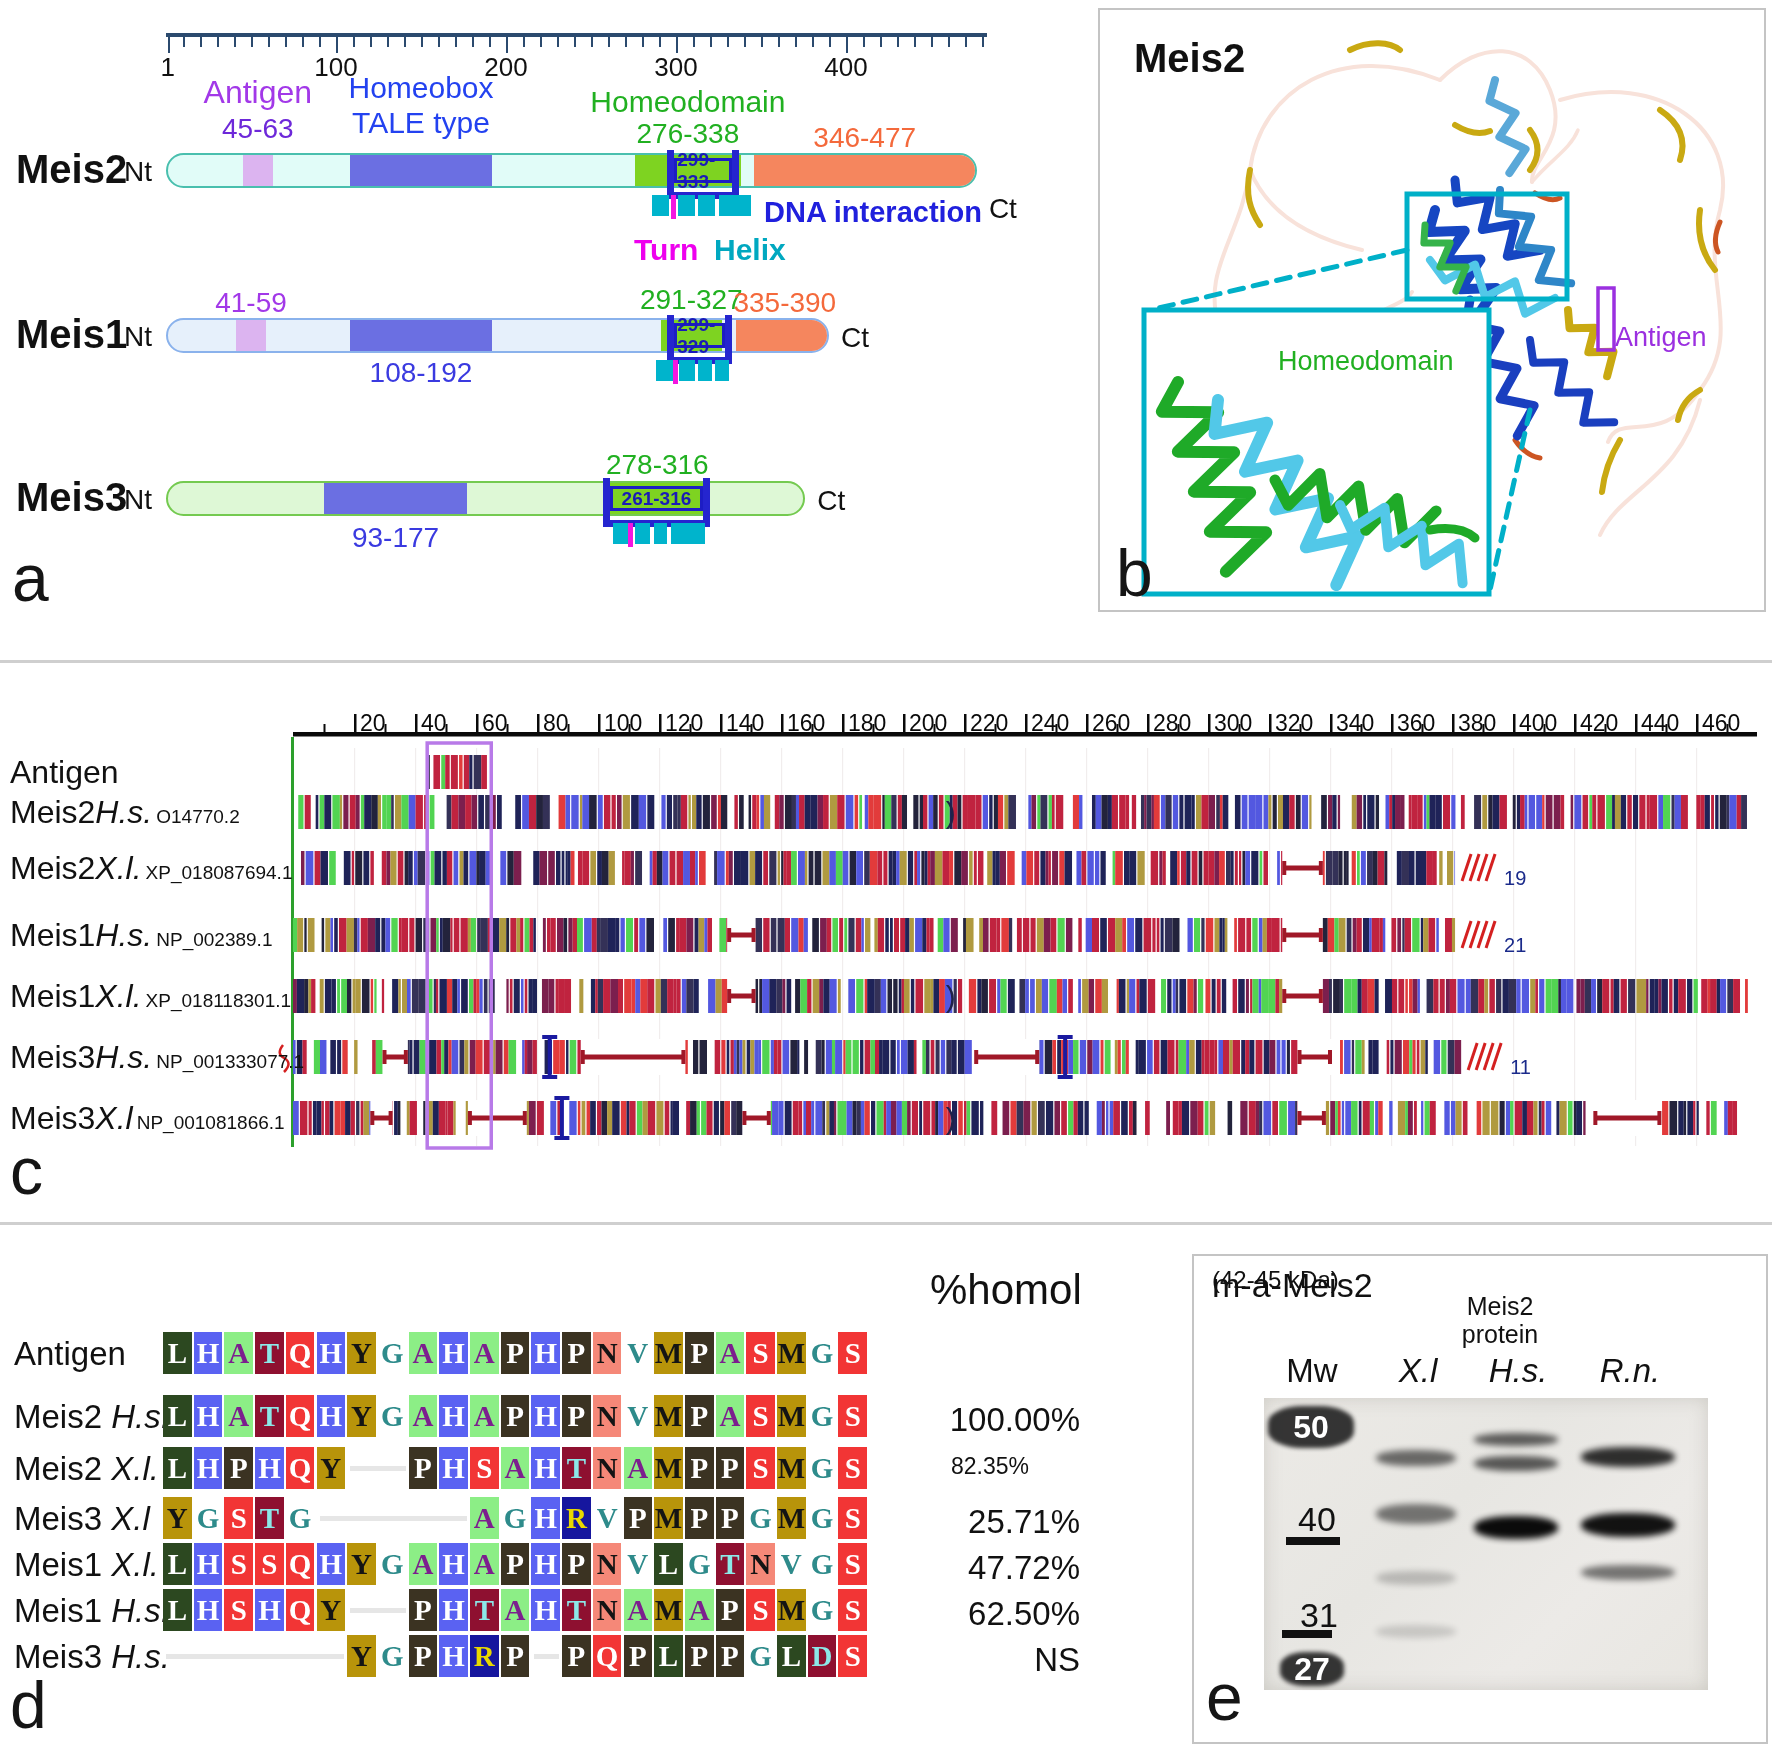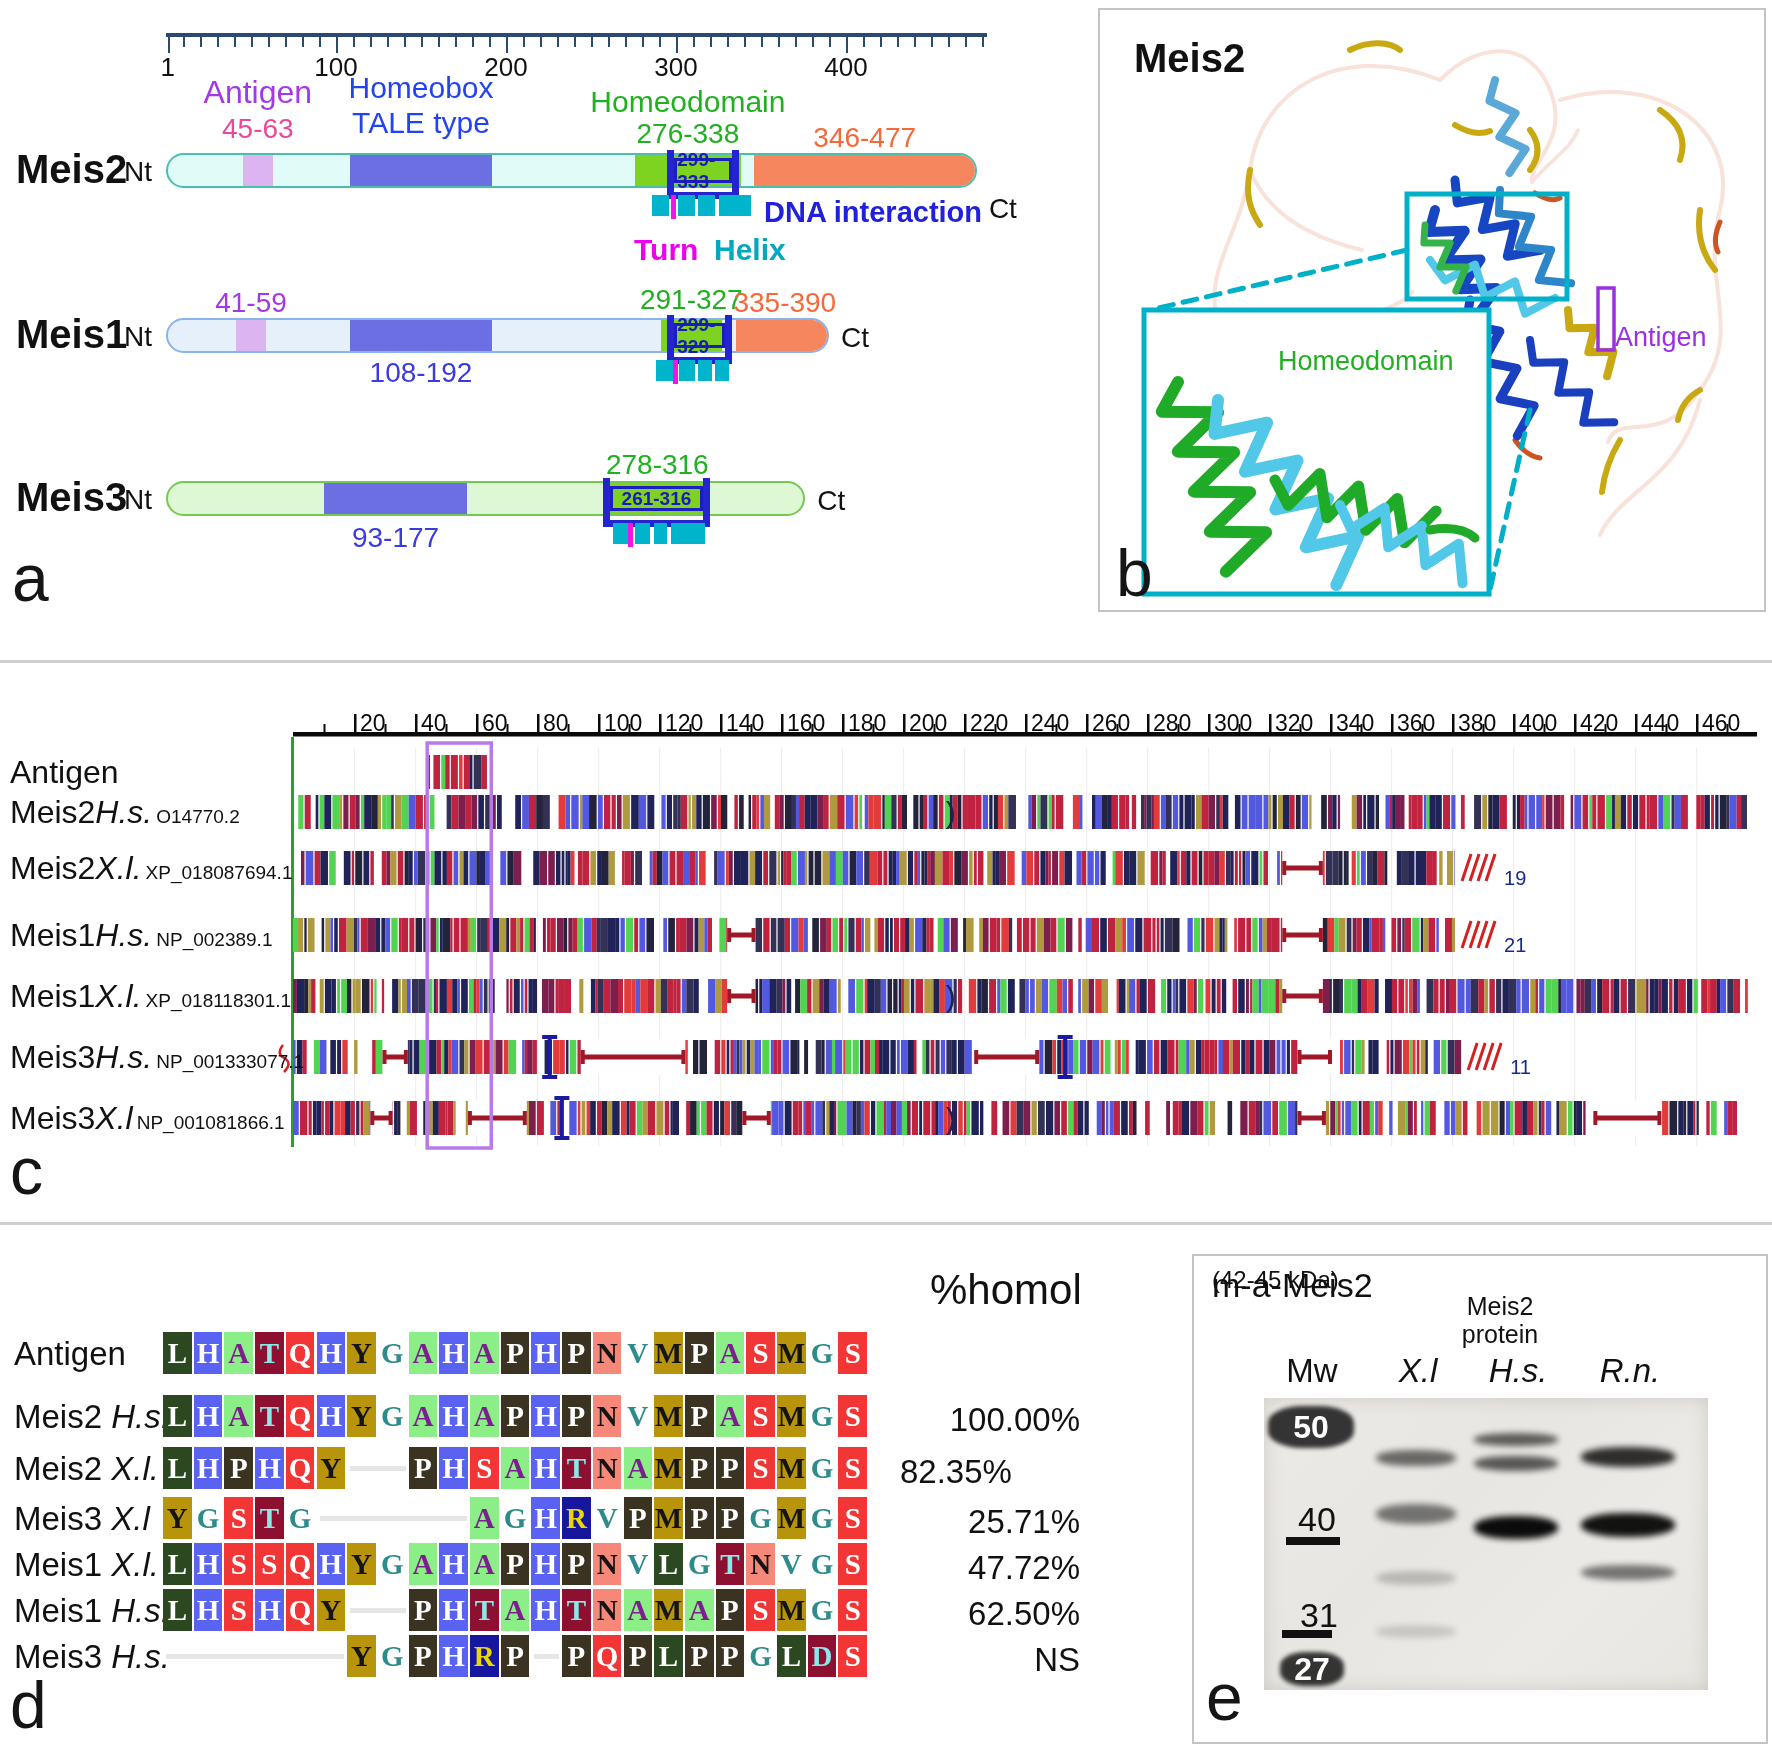--- a/index.html
+++ b/index.html
@@ -90,21 +90,21 @@
       <div class="abs" style="left: 667.3px; top: 150px; width: 71.8px; height: 49px; border-left: 7px solid rgb(37, 37, 207); border-right: 7px solid rgb(37, 37, 207); border-bottom: 7px solid rgb(37, 37, 207); box-sizing: border-box;"></div>
       <div class="abs" style="left: 674.3px; top: 158px; width: 57.8px; height: 25px; border: 3px solid rgb(29, 29, 196); box-sizing: border-box; display: flex; align-items: center; justify-content: center; font-size: 19px; font-weight: bold; color: rgb(26, 26, 184);">299-333</div>
       <div class="abs" style="left: 652.2px; top: 195px; width: 17px; height: 21px; background: rgb(0, 180, 204);"></div>
       <div class="abs" style="left: 677.7px; top: 195px; width: 17px; height: 21px; background: rgb(0, 180, 204);"></div>
       <div class="abs" style="left: 698.1px; top: 195px; width: 17px; height: 21px; background: rgb(0, 180, 204);"></div>
       <div class="abs" style="left: 718.5px; top: 195px; width: 32.3px; height: 21px; background: rgb(0, 180, 204);"></div>
       <div class="abs" style="left: 670.9px; top: 195px; width: 5.1px; height: 24px; background: rgb(243, 22, 224);"></div>
       <div class="abs" style="left: 257.8px; top: 74px; transform: translateX(-50%); font-size: 32px; color: rgb(162, 56, 232); text-align: center; line-height: 1.18; white-space: nowrap;">
         <div>Antigen</div>
       </div>
-      <div class="abs" style="left: 257.8px; top: 112px; transform: translateX(-50%); font-size: 28px; color: #ec4899; text-align: center; line-height: 1.18; white-space: nowrap;">
+      <div class="abs" style="left: 257.8px; top: 112px; transform: translateX(-50%); font-size: 28px; color: #6d28d9; text-align: center; line-height: 1.18; white-space: nowrap;">
         <div>45-63</div>
       </div>
       <div class="abs" style="left: 421px; top: 70px; transform: translateX(-50%); font-size: 30px; color: rgb(35, 66, 240); text-align: center; line-height: 1.18; white-space: nowrap;">
         <div>Homeobox</div>
         <div>TALE type</div>
       </div>
       <div class="abs" style="left: 687.9px; top: 84px; transform: translateX(-50%); font-size: 30px; color: rgb(33, 176, 33); text-align: center; line-height: 1.18; white-space: nowrap;">
         <div>Homeodomain</div>
       </div>
       <div class="abs" style="left: 687.9px; top: 117px; transform: translateX(-50%); font-size: 28px; color: rgb(33, 176, 33); text-align: center; line-height: 1.18; white-space: nowrap;">
@@ -1793,21 +1793,21 @@
       <div class="abs seqcell" style="left: 562.1px; top: 222px; width: 28.7px; height: 42px; background: rgb(142, 16, 48); color: rgb(140, 232, 232);">T</div>
       <div class="abs seqcell" style="left: 592.8px; top: 222px; width: 28.7px; height: 42px; background: rgb(245, 136, 120); color: rgb(20, 20, 20);">N</div>
       <div class="abs seqcell" style="left: 623.5px; top: 222px; width: 28.7px; height: 42px; background: rgb(140, 238, 134); color: rgb(124, 31, 142);">A</div>
       <div class="abs seqcell" style="left: 654.2px; top: 222px; width: 28.7px; height: 42px; background: rgb(184, 148, 10); color: rgb(20, 20, 20);">M</div>
       <div class="abs seqcell" style="left: 684.9px; top: 222px; width: 28.7px; height: 42px; background: rgb(59, 51, 34); color: rgb(255, 255, 255);">P</div>
       <div class="abs seqcell" style="left: 715.6px; top: 222px; width: 28.7px; height: 42px; background: rgb(59, 51, 34); color: rgb(255, 255, 255);">P</div>
       <div class="abs seqcell" style="left: 746.3px; top: 222px; width: 28.7px; height: 42px; background: rgb(242, 53, 53); color: rgb(255, 255, 255);">S</div>
       <div class="abs seqcell" style="left: 777px; top: 222px; width: 28.7px; height: 42px; background: rgb(184, 148, 10); color: rgb(20, 20, 20);">M</div>
       <div class="abs seqcell" style="left: 807.7px; top: 222px; width: 28.7px; height: 42px; color: rgb(46, 139, 139);">G</div>
       <div class="abs seqcell" style="left: 838.4px; top: 222px; width: 28.7px; height: 42px; background: rgb(242, 53, 53); color: rgb(255, 255, 255);">S</div>
-      <div class="abs" style="left: 900px; top: 228px; width: 180px; text-align: left; font-size: 33px;">82.35%</div>
+      <div class="abs" style="left: 900px; top: 228px; width: 180px; text-align: center; font-size: 23px;">82.35%</div>
       <div class="abs" style="left: 14px; top: 275px; white-space: nowrap;"><span style="font-size: 33px;">Meis3</span><span style="font-size: 33px; font-style: italic;"> X.l</span></div>
       <div class="abs" style="left: 319.5px; top: 291px; width: 147.5px; height: 5px; background: rgb(230, 230, 230);"></div>
       <div class="abs seqcell" style="left: 163px; top: 272px; width: 28.7px; height: 42px; background: rgb(184, 148, 10); color: rgb(20, 20, 20);">Y</div>
       <div class="abs seqcell" style="left: 193.7px; top: 272px; width: 28.7px; height: 42px; color: rgb(46, 139, 139);">G</div>
       <div class="abs seqcell" style="left: 224.4px; top: 272px; width: 28.7px; height: 42px; background: rgb(242, 53, 53); color: rgb(255, 255, 255);">S</div>
       <div class="abs seqcell" style="left: 255.1px; top: 272px; width: 28.7px; height: 42px; background: rgb(142, 16, 48); color: rgb(140, 232, 232);">T</div>
       <div class="abs seqcell" style="left: 285.8px; top: 272px; width: 28.7px; height: 42px; color: rgb(46, 139, 139);">G</div>
       <div class="abs seqcell" style="left: 470px; top: 272px; width: 28.7px; height: 42px; background: rgb(140, 238, 134); color: rgb(124, 31, 142);">A</div>
       <div class="abs seqcell" style="left: 500.7px; top: 272px; width: 28.7px; height: 42px; color: rgb(46, 139, 139);">G</div>
       <div class="abs seqcell" style="left: 531.4px; top: 272px; width: 28.7px; height: 42px; background: rgb(90, 98, 242); color: rgb(255, 255, 255);">H</div>

